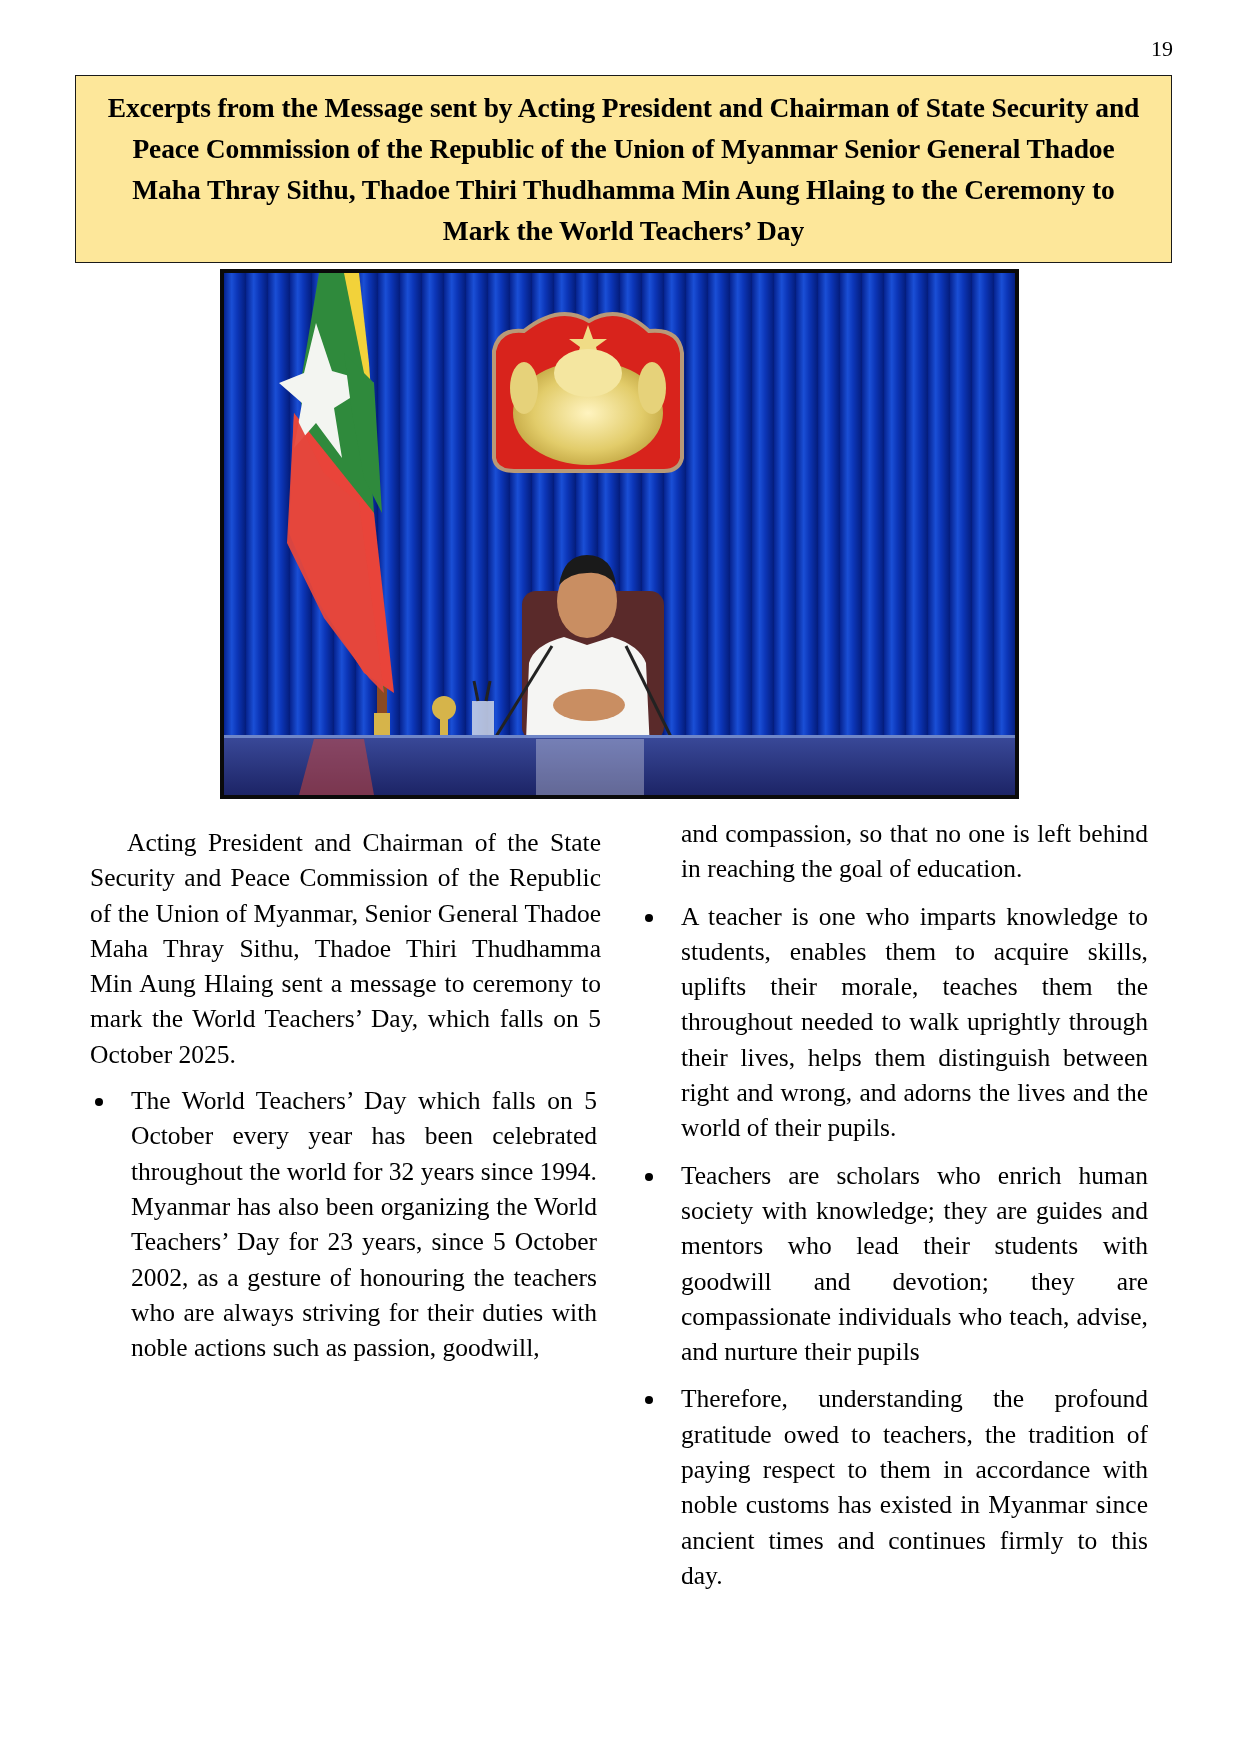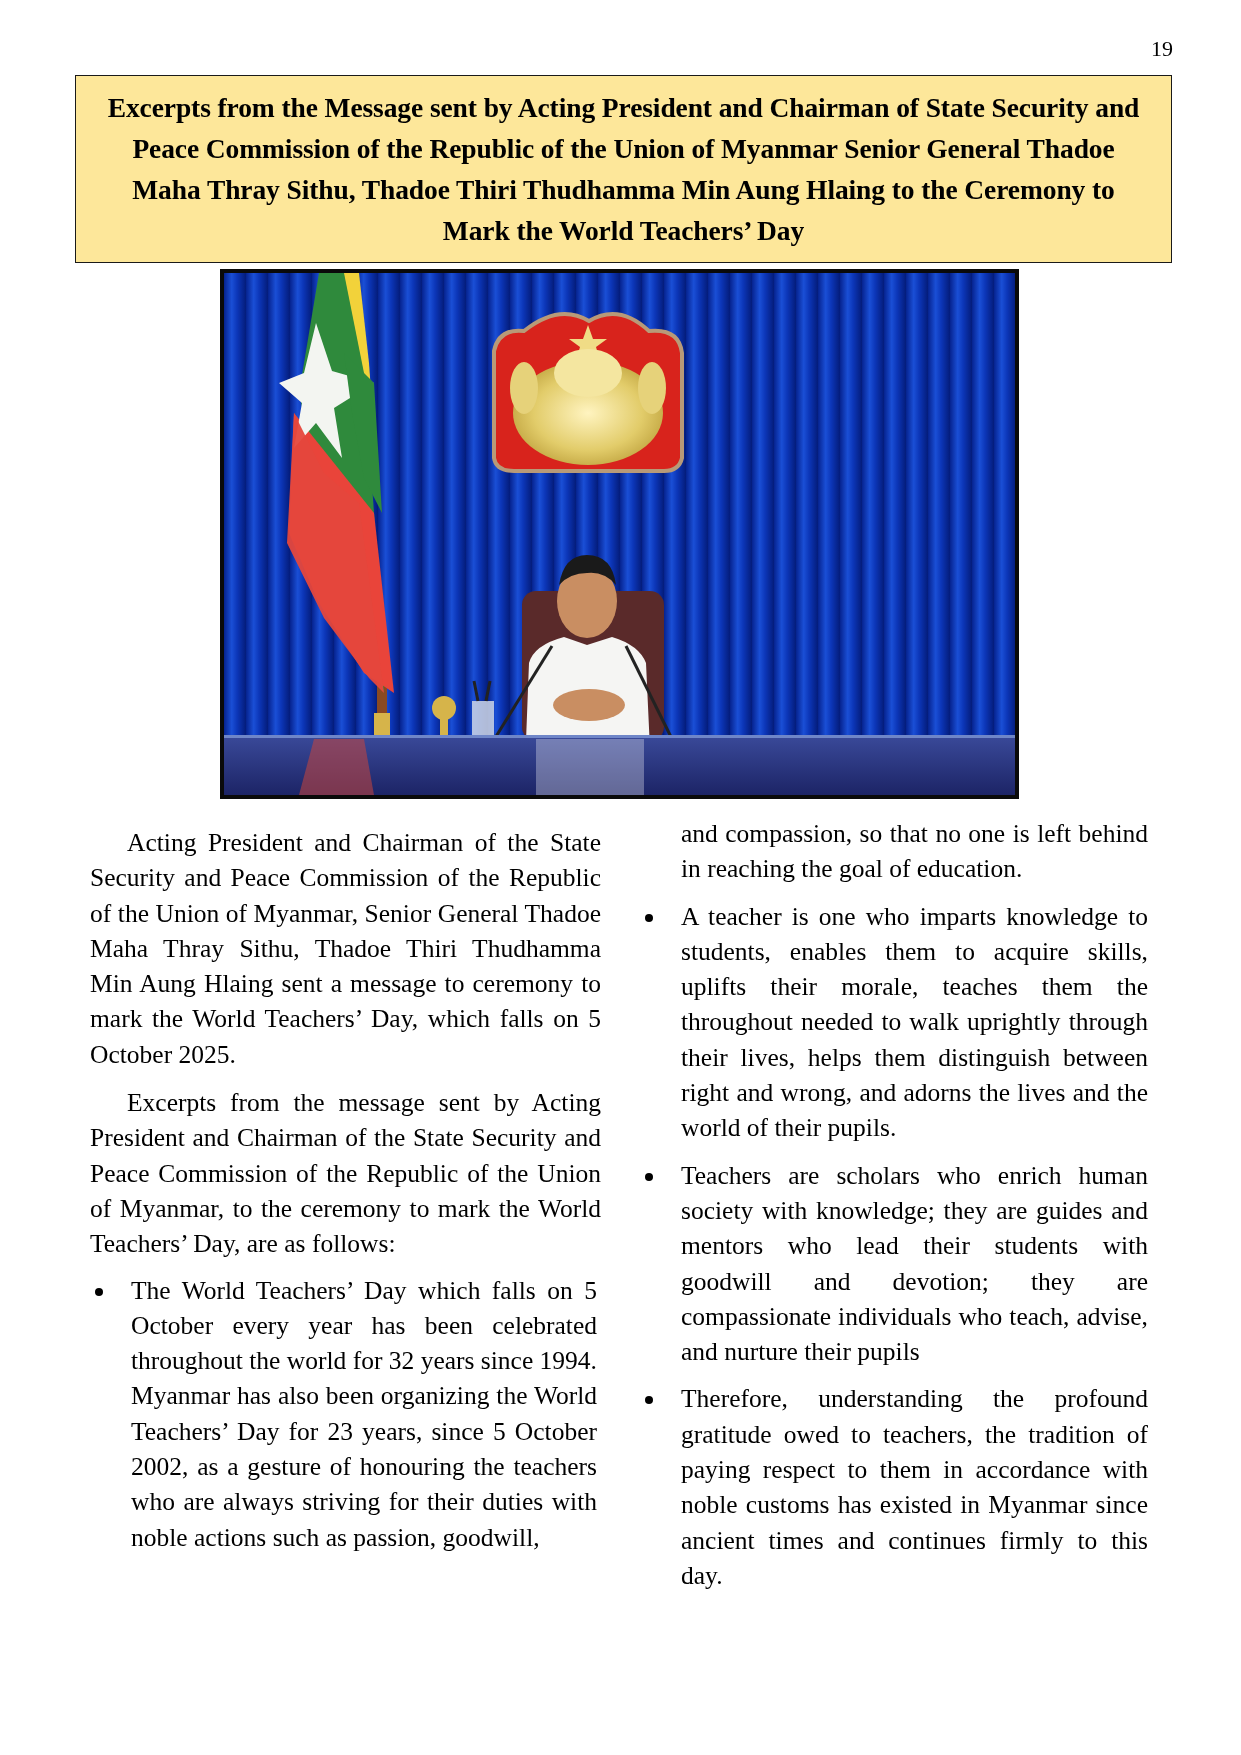--- a/index.html
+++ b/index.html
@@ -111,21 +111,20 @@
 
     <rect x="0" y="462" width="791" height="60" fill="url(#deskGrad)"></rect>
     <rect x="0" y="462" width="791" height="3" fill="#6f86c8"></rect>
     <polygon points="90,466 140,466 150,522 75,522" fill="#c9463c" opacity="0.55"></polygon>
     <rect x="312" y="466" width="108" height="56" fill="#e8e8f0" opacity="0.35"></rect>
   </svg>
 </div>
 
 <div class="col col-left">
   <p class="para">Acting President and Chairman of the State Security and Peace Commission of the Republic of the Union of Myanmar, Senior General Thadoe Maha Thray Sithu, Thadoe Thiri Thudhamma Min Aung Hlaing sent a message to ceremony to mark the World Teachers’ Day, which falls on 5 October 2025.</p>
-  <p class="para">Excerpts from the message sent by Act­ing President and Chairman of the State Security and Peace Commission of the Re­public of the Union of Myanmar, to the ceremony to mark the World Teachers’ Day, are as follows:</p>
   <ul class="bullets">
     <li class="bullet-item">
       <span class="dot"></span>
       <span>The World Teachers’ Day which falls on 5 October every year has been celebrat­ed throughout the world for 32 years since 1994. Myanmar has also been or­ganizing the World Teachers’ Day for 23 years, since 5 October 2002, as a gesture of honouring the teachers who are always striving for their duties with noble actions such as passion, goodwill,</span>
     </li>
   </ul>
 </div>
 
 <div class="col col-right">
   <ul class="bullets">

